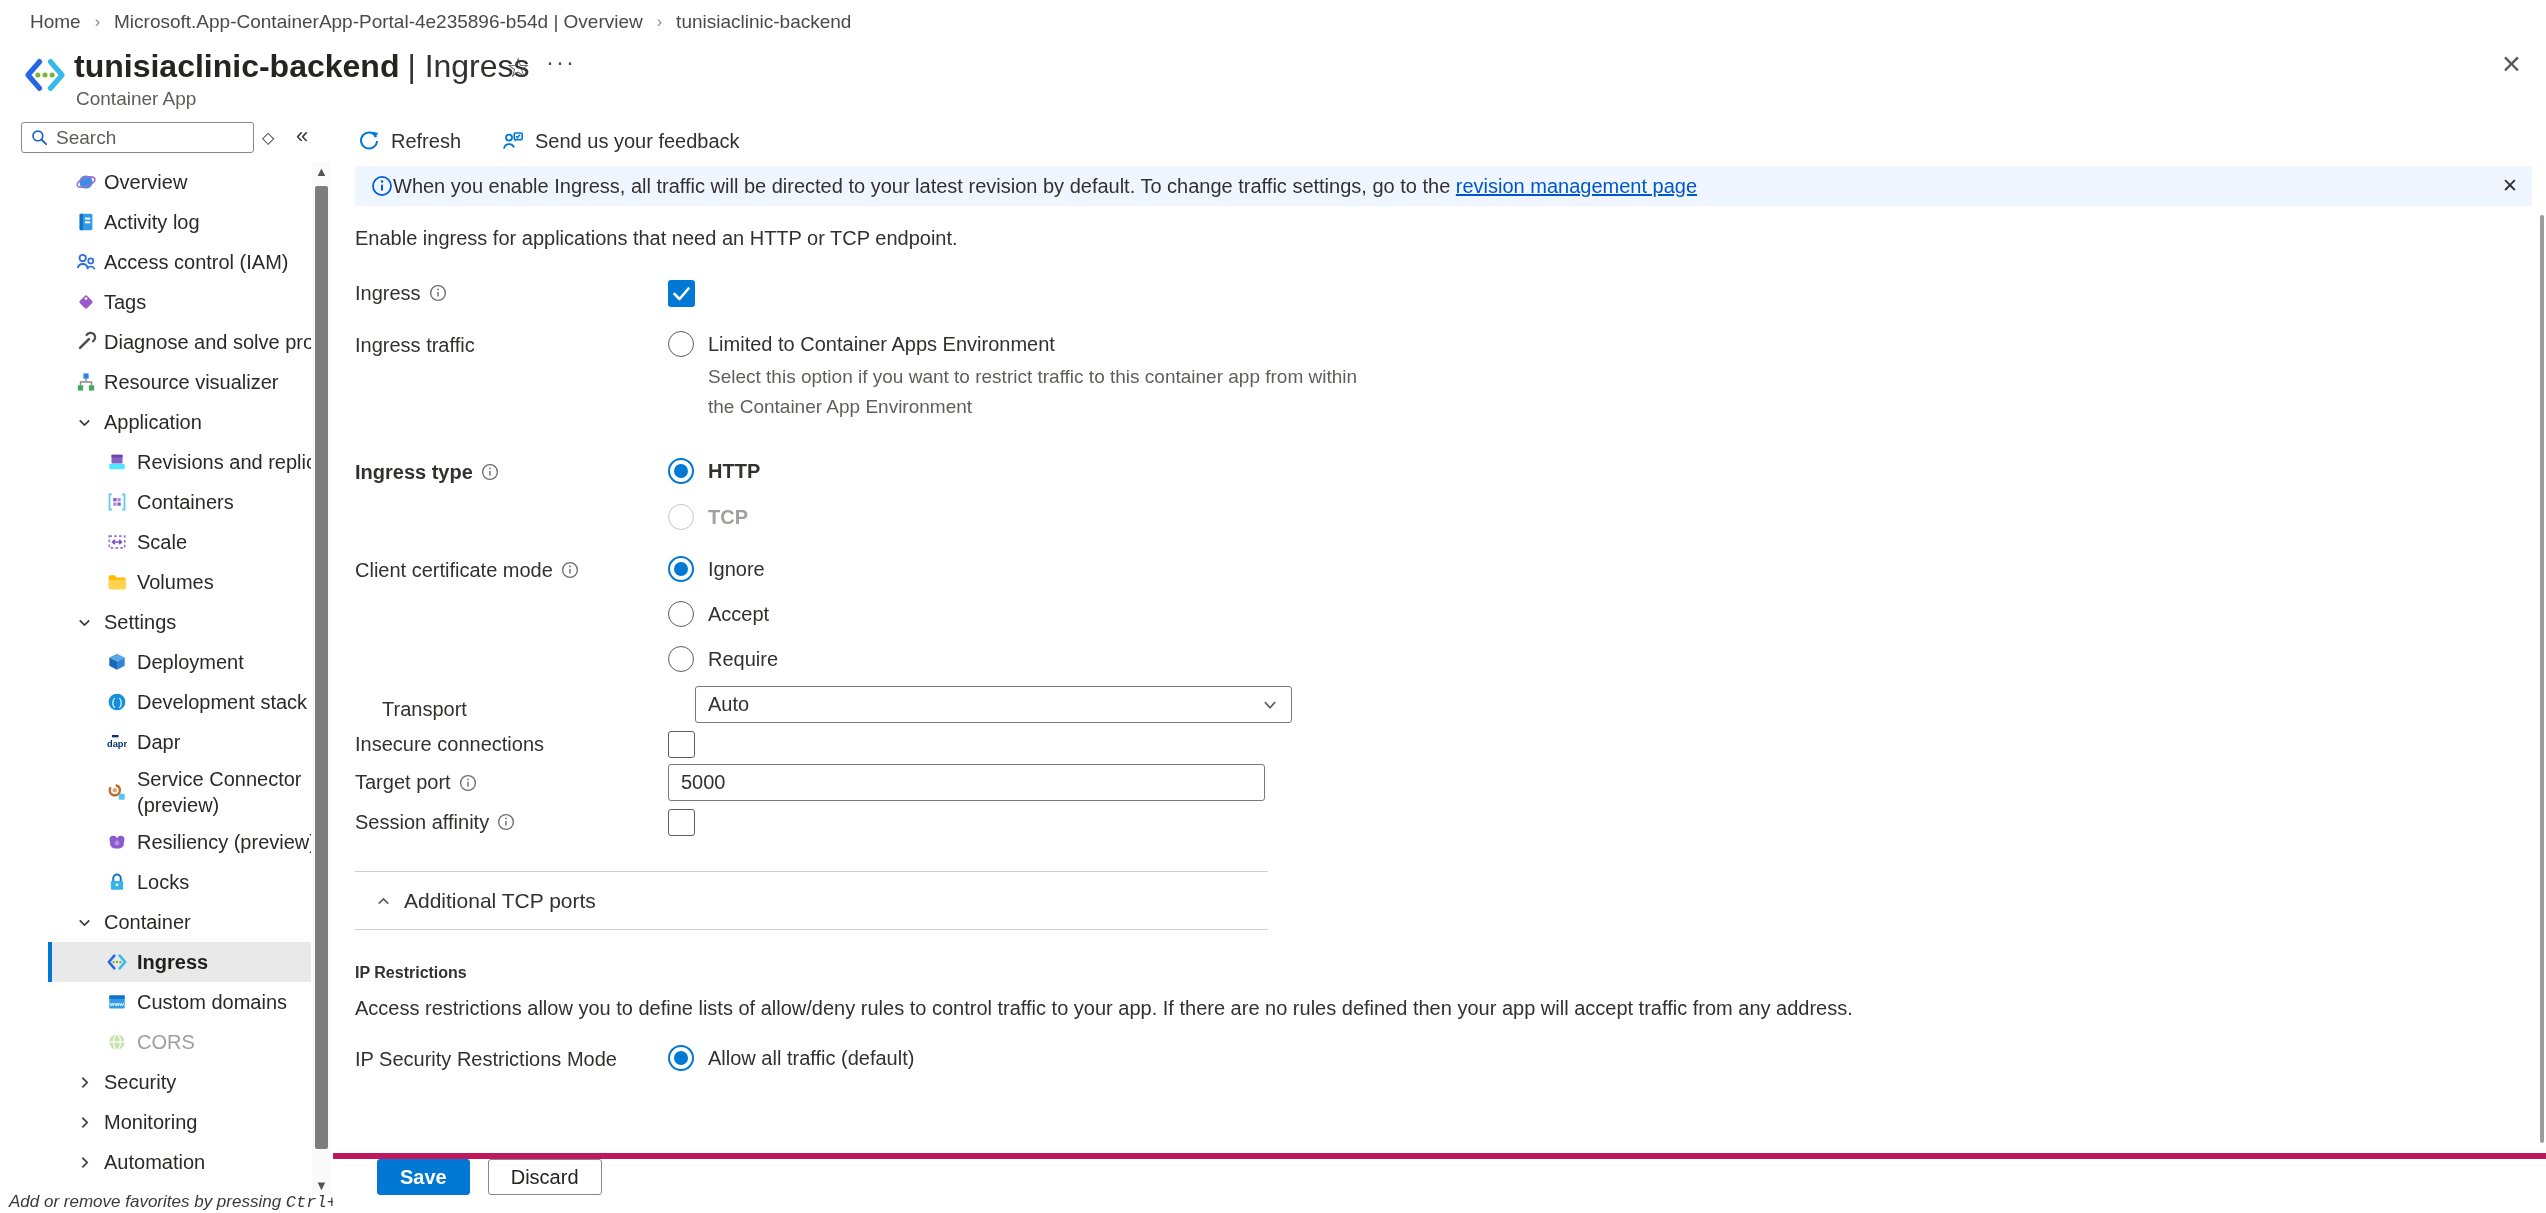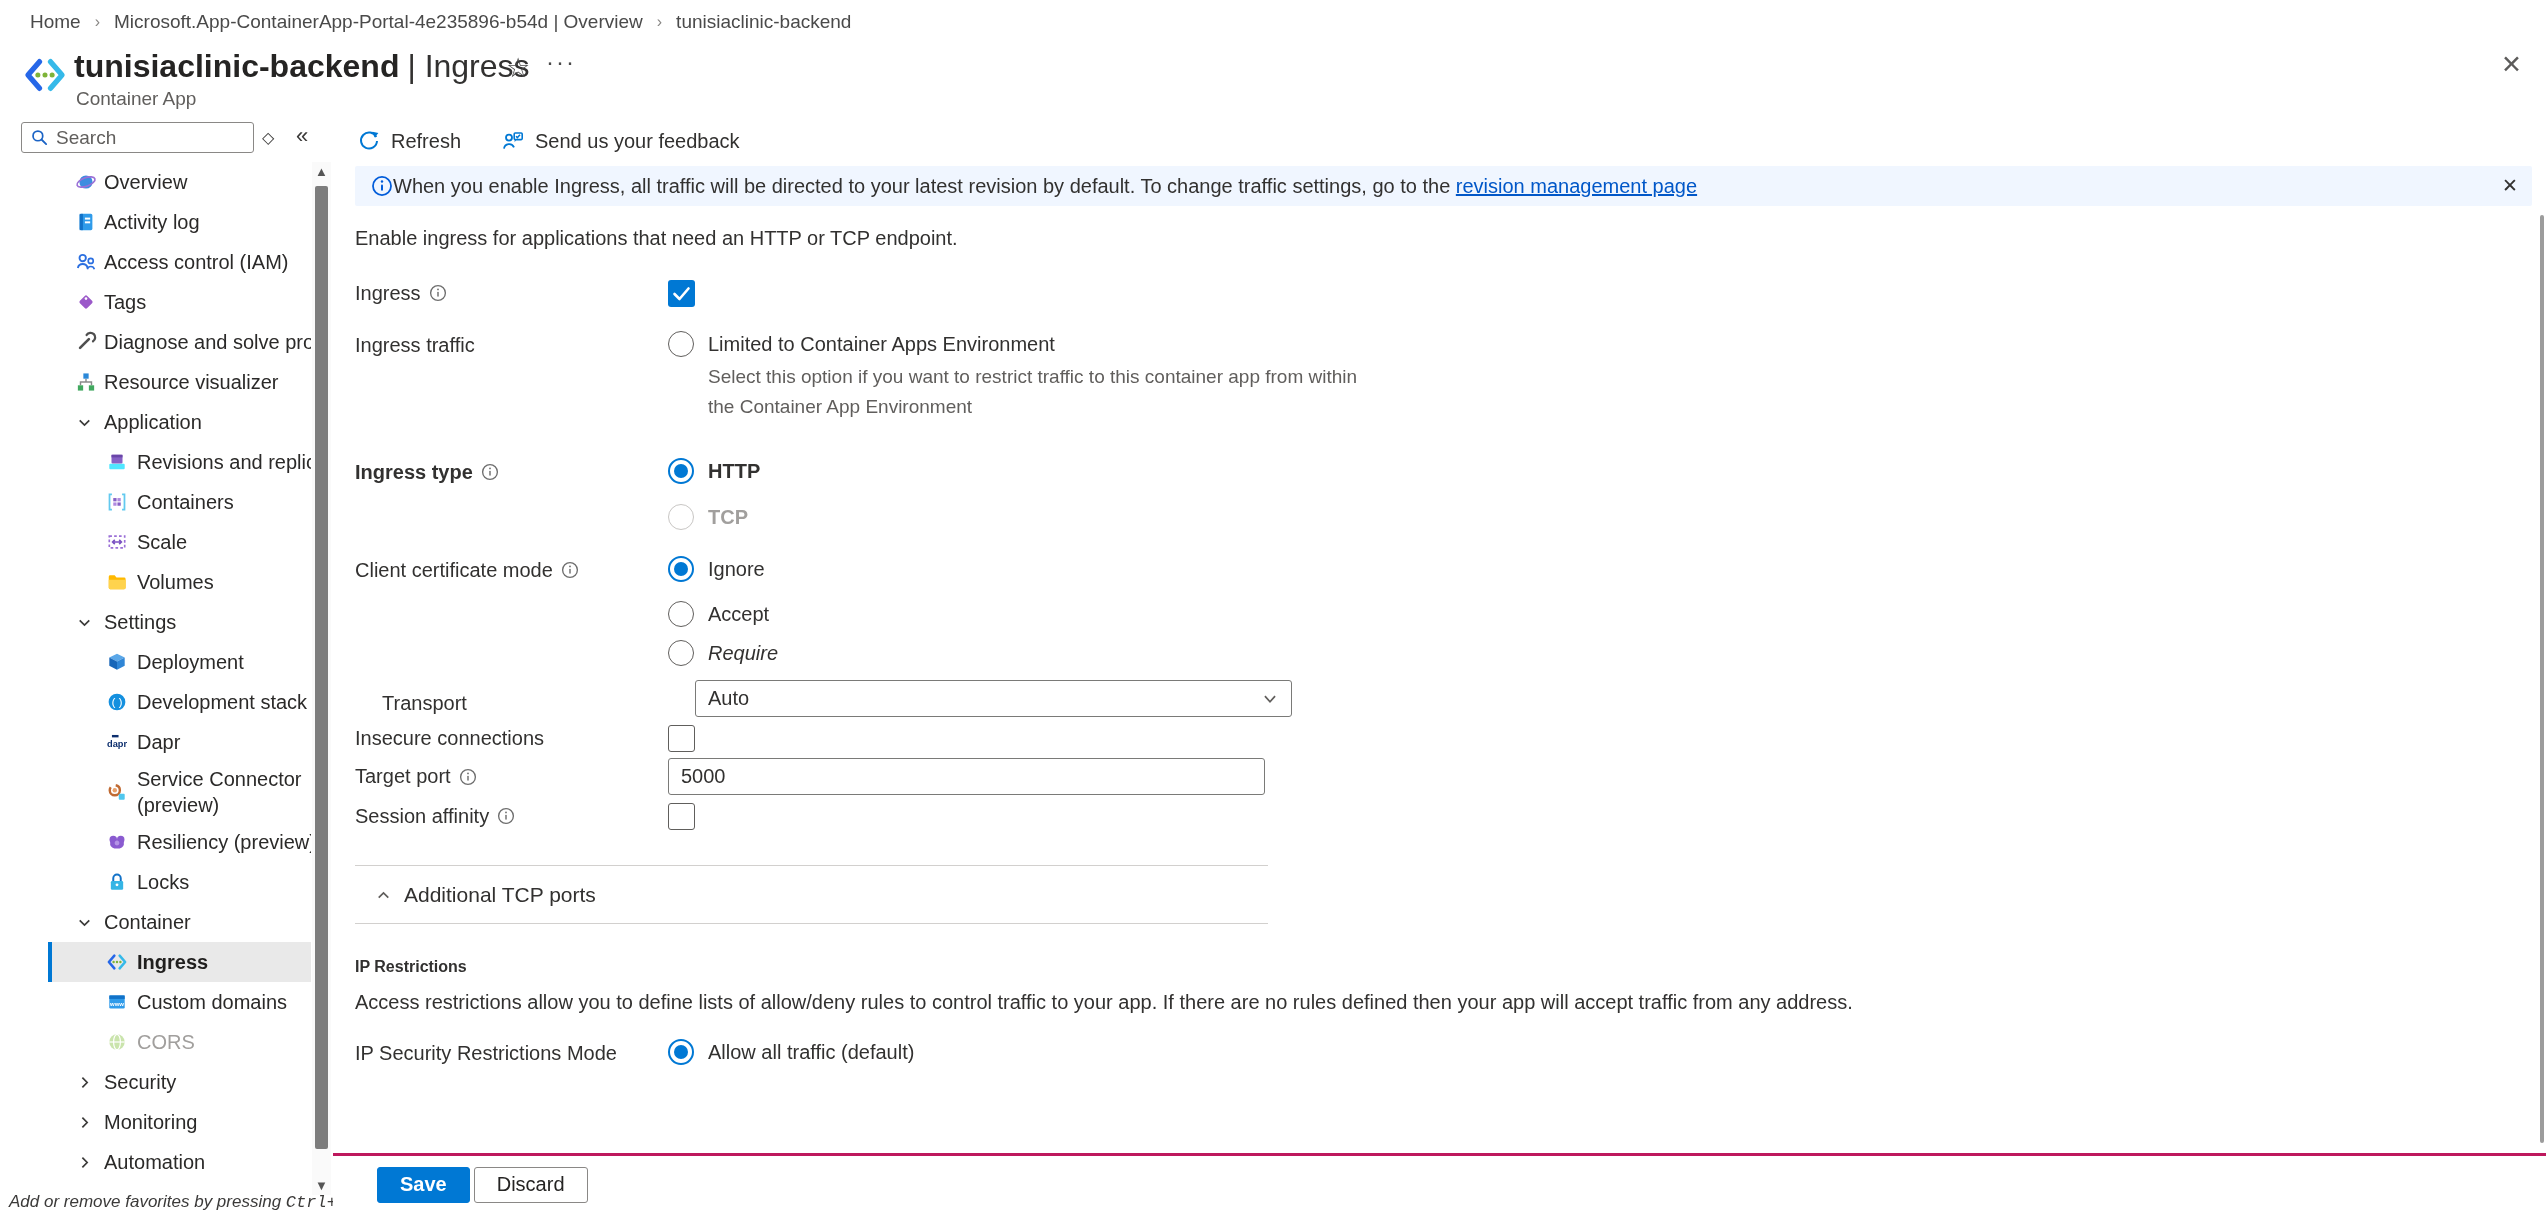--- a/index.html
+++ b/index.html
@@ -85,21 +85,21 @@
   .selectbox { width:597px; height:37px; border:1px solid #7a7a78; border-radius:3px; display:flex; align-items:center; padding:0 12px; font-size:20px; color:#323130; cursor:pointer; background:#fff; }
   .selectbox .sval { flex:1; }
   .selectbox svg { width:18px; height:18px; }
   .tinput { width:597px; height:37px; border:1px solid #7a7a78; border-radius:3px; padding:0 12px; font-size:20px; color:#323130; font-family:"Liberation Sans",sans-serif; outline:none; }
   .hr { width:913px; border-top:1px solid #d2d0ce; }
   .tcp-head { display:flex; align-items:center; gap:12px; margin:14px 0 0 20px; font-size:21px; color:#323130; cursor:pointer; height:30px; }
   .tcp-head svg { width:17px; height:17px; }
   .sec-head { margin-top:34px; font-size:16px; font-weight:700; color:#323130; }
   .sec-desc { margin-top:15px; font-size:20px; color:#323130; }
   
-  .footer { position:absolute; left:0; right:0; bottom:0; height:60px; background:#fff; border-top:3px solid #be185d; display:flex; align-items:center; gap:4px; padding-left:44px; }
+  .footer { position:absolute; left:0; right:0; bottom:0; height:60px; background:#fff; border-top:6px solid #be185d; display:flex; gap:18px; padding-left:44px; }
   .btn { height:36px; border-radius:3px; font-size:20px; display:inline-flex; align-items:center; justify-content:center; cursor:pointer; font-family:"Liberation Sans",sans-serif; }
   .btn.primary { background:#0078d4; color:#fff; border:1px solid #0078d4; padding:0 22px; font-weight:700; }
   .btn.secondary { background:#fff; color:#252423; border:1px solid #8a8886; padding:0 22px; }
   
   .main-scroll { position:absolute; right:2px; top:105px; width:4px; bottom:70px; background:#9c9c9c; border-radius:2px; }
 </style>
 </head>
 <body>
 
 <div class="page">
@@ -505,21 +505,21 @@
         </div>
         <div>
           <div class="opt">
             <span class="radio sel"></span>
             <div class="otext">Ignore</div>
           </div>
           <div class="opt" style="margin-top:19px;">
             <span class="radio"></span>
             <div class="otext">Accept</div>
           </div>
-          <div class="opt" style="margin-top:13px;font-style:italic;">
+          <div class="opt" style="margin-top:19px;">
             <span class="radio"></span>
             <div class="otext">Require</div>
           </div>
         </div>
       </div>
 
       <div class="frow" style="margin-top:14px; align-items:flex-end;margin-left:27px;">
         <div class="flabel">
           <span>Transport</span>
         </div>

